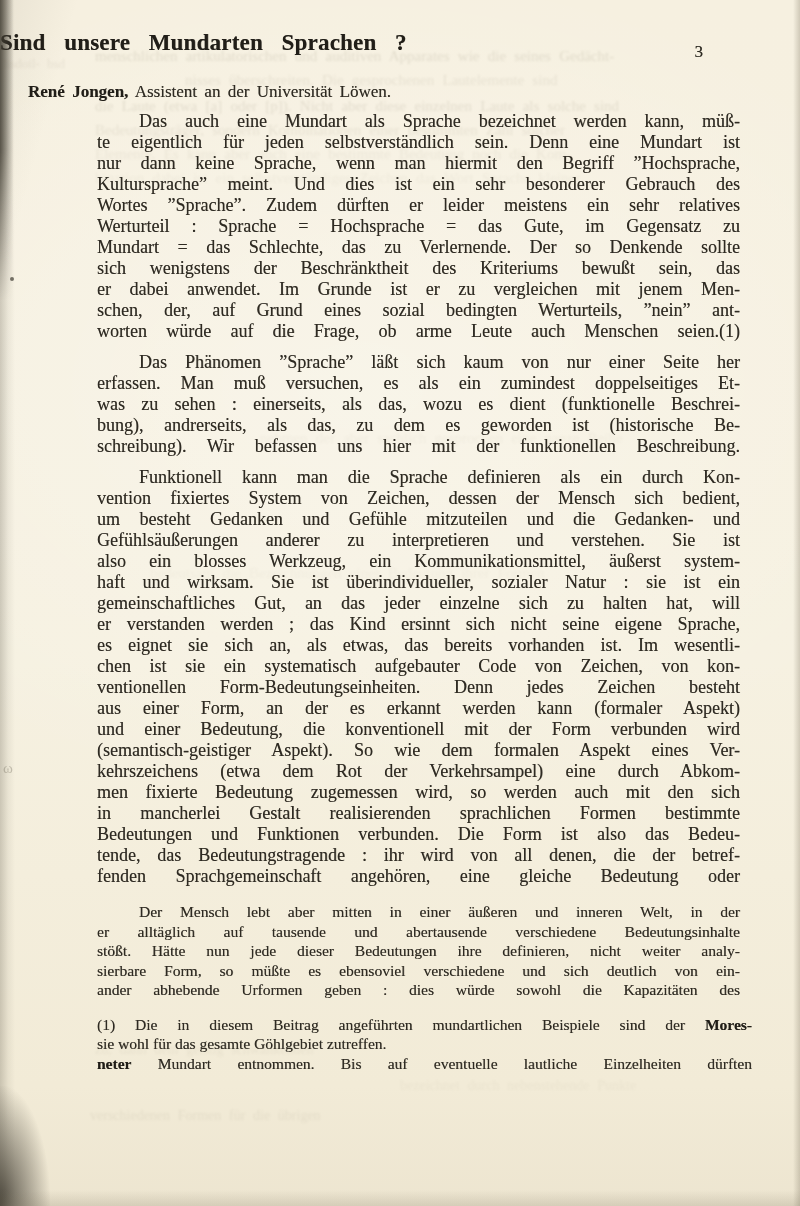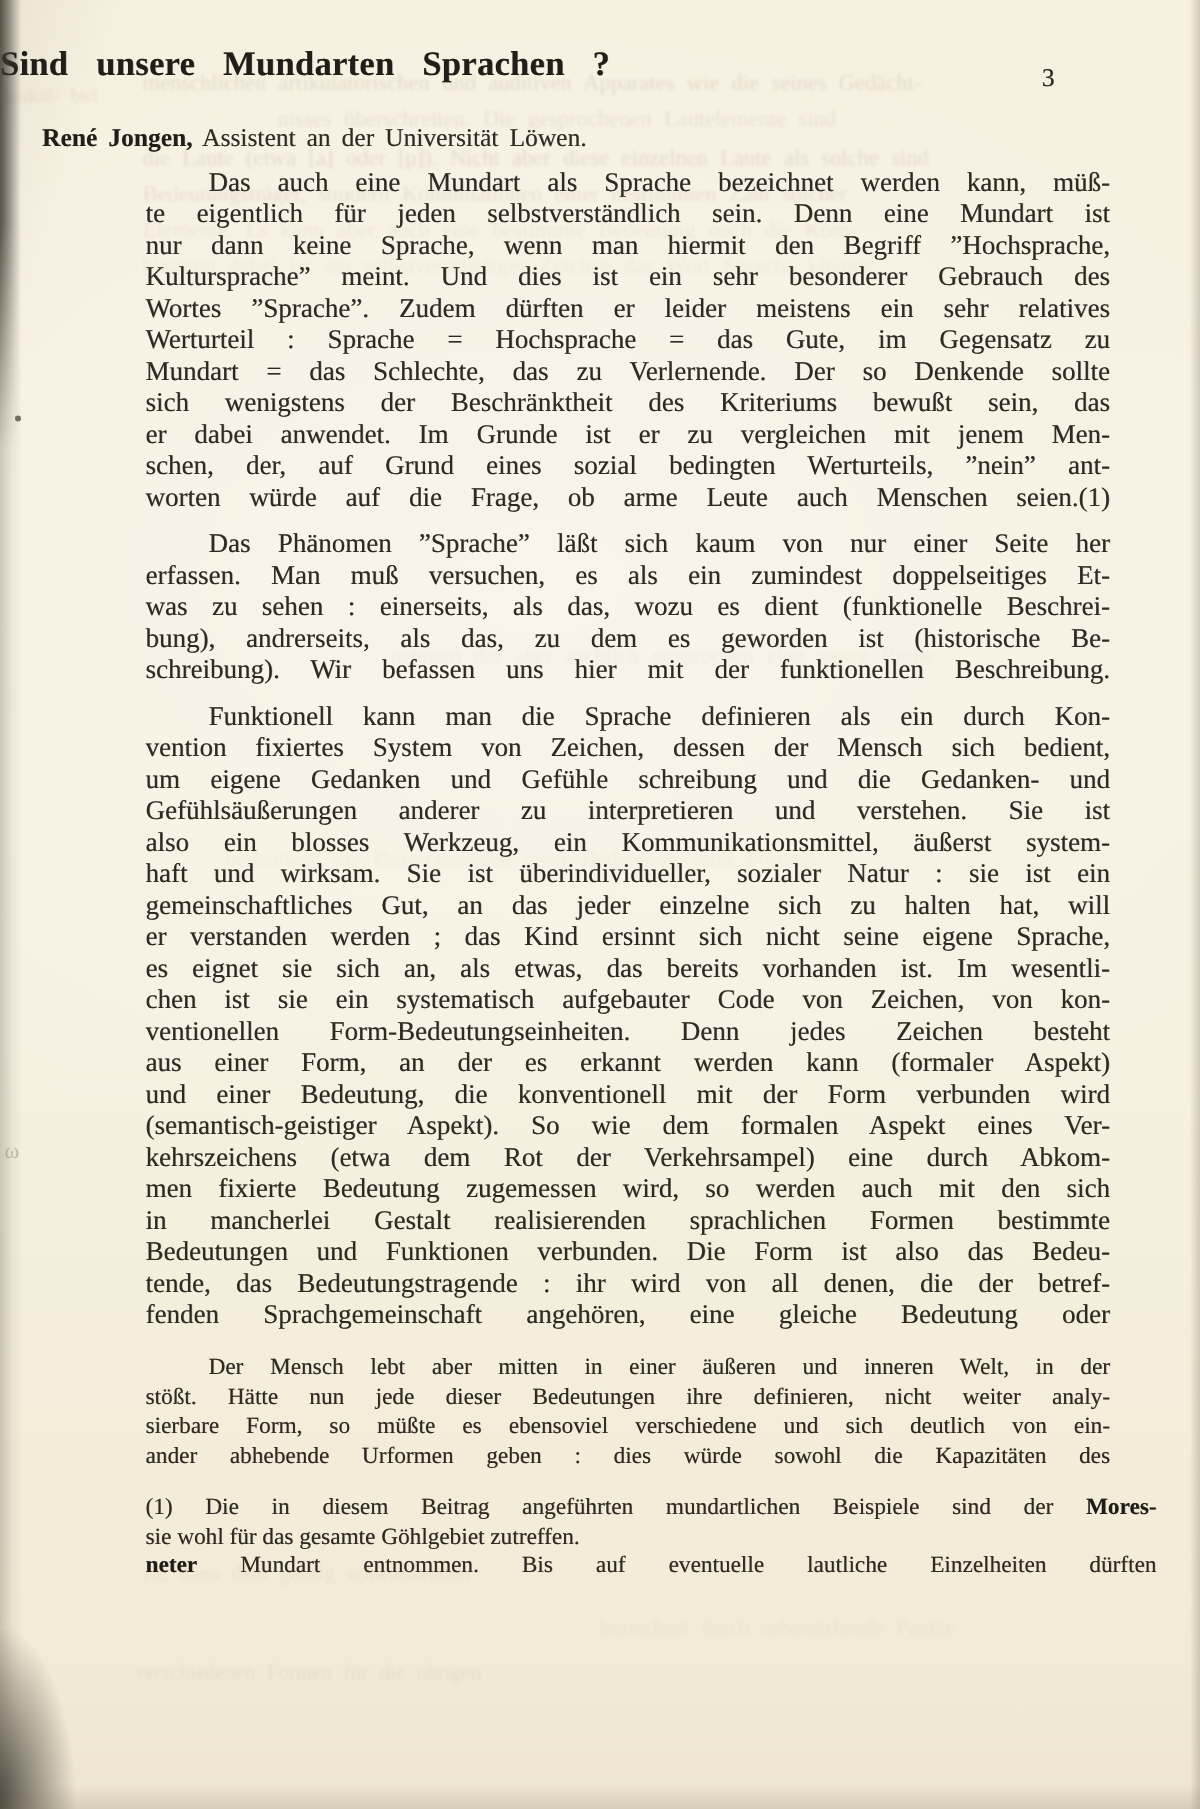--- a/index.html
+++ b/index.html
@@ -42,21 +42,21 @@
   .para + .para{margin-top:10px;}
   .para.size-small{margin-top:15px;}
   .line{text-align:justify;text-align-last:justify;
     text-shadow:0.3px 0.2px 0.3px rgba(43,40,32,0.5);}
   .line.short{text-align-last:left;}
   .para.indent .line:first-child{text-indent:42px;}
   .size-body .line{font-size:18px;line-height:21px;}
   .size-small .line{font-size:15.5px;line-height:19.5px;}
   .line b{font-weight:bold;color:#1f1c16;}
 
-  .footnote{margin:14px 29px 0 97px;}
+  .footnote{margin:14px 48px 0 97px;}
 
   .bleed-layer{position:absolute;left:0;top:0;width:100%;height:100%;pointer-events:none;}
   .bleed{position:absolute;white-space:nowrap;color:#8d8570;word-spacing:0.3em;
     filter:blur(1.2px);font-family:"Liberation Serif",serif;}
   .bleed.sharp{filter:blur(0.2px);color:#6e685a;}
   .dot{position:absolute;border-radius:50%;background:#4a453c;opacity:0.75;}
 </style>
 </head>
 <body>
 
@@ -103,41 +103,42 @@
       <div class="para size-body indent">
         <div class="line">Das Phänomen ”Sprache” läßt sich kaum von nur einer Seite her</div>
         <div class="line">erfassen. Man muß versuchen, es als ein zumindest doppelseitiges Et-</div>
         <div class="line">was zu sehen : einerseits, als das, wozu es dient (funktionelle Beschrei-</div>
         <div class="line">bung), andrerseits, als das, zu dem es geworden ist (historische Be-</div>
         <div class="line">schreibung). Wir befassen uns hier mit der funktionellen Beschreibung.</div>
       </div>
       <div class="para size-body indent">
         <div class="line">Funktionell kann man die Sprache definieren als ein durch Kon-</div>
         <div class="line">vention fixiertes System von Zeichen, dessen der Mensch sich bedient,</div>
-        <div class="line">um eigene Gedanken und Gefühle schreibung und die Gedanken- und</div>
+        <div class="line">um besteht Gedanken und Gefühle mitzuteilen und die Gedanken- und</div>
         <div class="line">Gefühlsäußerungen anderer zu interpretieren und verstehen. Sie ist</div>
         <div class="line">also ein blosses Werkzeug, ein Kommunikationsmittel, äußerst system-</div>
         <div class="line">haft und wirksam. Sie ist überindividueller, sozialer Natur : sie ist ein</div>
         <div class="line">gemeinschaftliches Gut, an das jeder einzelne sich zu halten hat, will</div>
         <div class="line">er verstanden werden ; das Kind ersinnt sich nicht seine eigene Sprache,</div>
         <div class="line">es eignet sie sich an, als etwas, das bereits vorhanden ist. Im wesentli-</div>
         <div class="line">chen ist sie ein systematisch aufgebauter Code von Zeichen, von kon-</div>
         <div class="line">ventionellen Form-Bedeutungseinheiten. Denn jedes Zeichen besteht</div>
         <div class="line">aus einer Form, an der es erkannt werden kann (formaler Aspekt)</div>
         <div class="line">und einer Bedeutung, die konventionell mit der Form verbunden wird</div>
         <div class="line">(semantisch-geistiger Aspekt). So wie dem formalen Aspekt eines Ver-</div>
         <div class="line">kehrszeichens (etwa dem Rot der Verkehrsampel) eine durch Abkom-</div>
         <div class="line">men fixierte Bedeutung zugemessen wird, so werden auch mit den sich</div>
         <div class="line">in mancherlei Gestalt realisierenden sprachlichen Formen bestimmte</div>
         <div class="line">Bedeutungen und Funktionen verbunden. Die Form ist also das Bedeu-</div>
         <div class="line">tende, das Bedeutungstragende : ihr wird von all denen, die der betref-</div>
         <div class="line">fenden Sprachgemeinschaft angehören, eine gleiche Bedeutung oder</div>
       </div>
       <div class="para size-small indent">
         <div class="line">Der Mensch lebt aber mitten in einer äußeren und inneren Welt, in der</div>
+        <div class="line">er alltäglich auf tausende und abertausende verschiedene Bedeutungsinhalte</div>
         <div class="line">stößt. Hätte nun jede dieser Bedeutungen ihre definieren, nicht weiter analy-</div>
         <div class="line">sierbare Form, so müßte es ebensoviel verschiedene und sich deutlich von ein-</div>
         <div class="line">ander abhebende Urformen geben : dies würde sowohl die Kapazitäten des</div>
       </div>
     </div>
 
   <div class="footnote" id="footnote">
       <div class="para size-small">
         <div class="line">(1) Die in diesem Beitrag angeführten mundartlichen Beispiele sind der <b>Mores-</b></div>
         <div class="line short">sie wohl für das gesamte Göhlgebiet zutreffen.</div>

